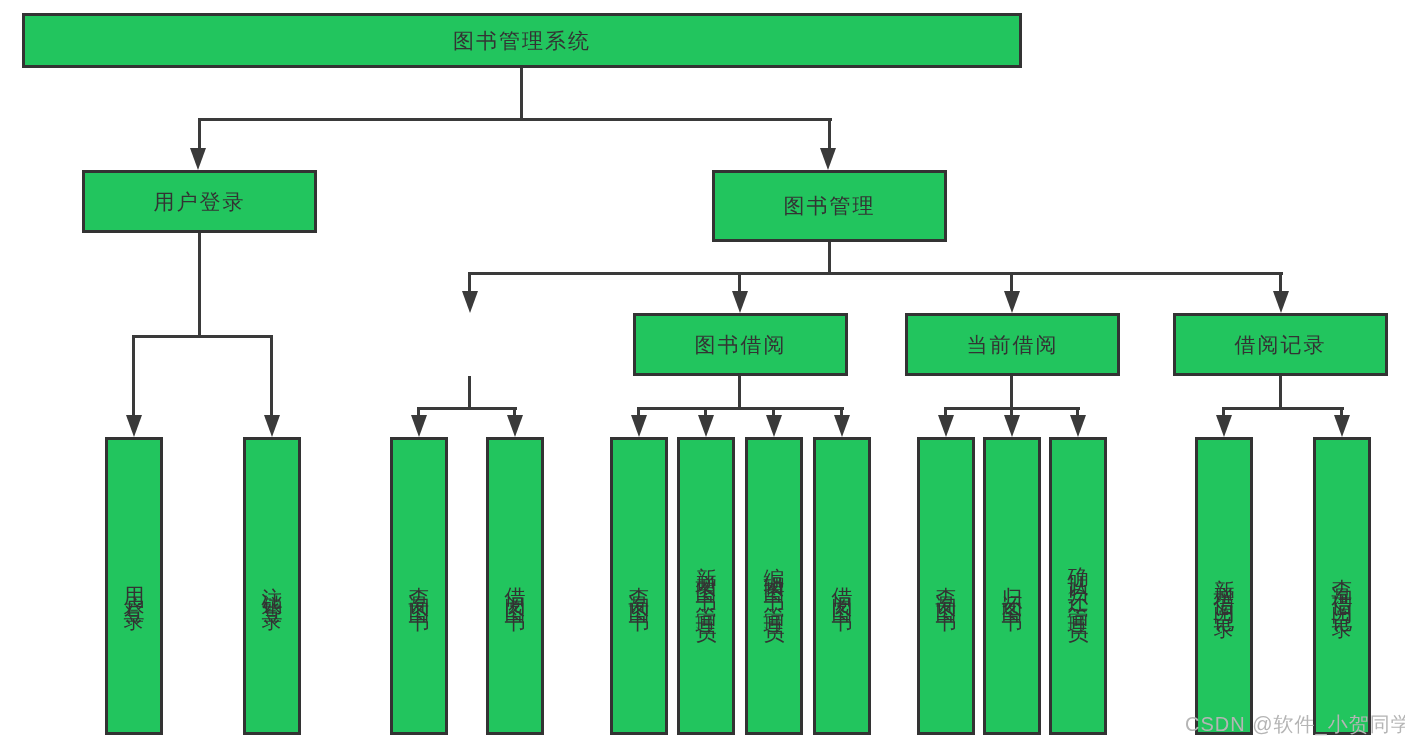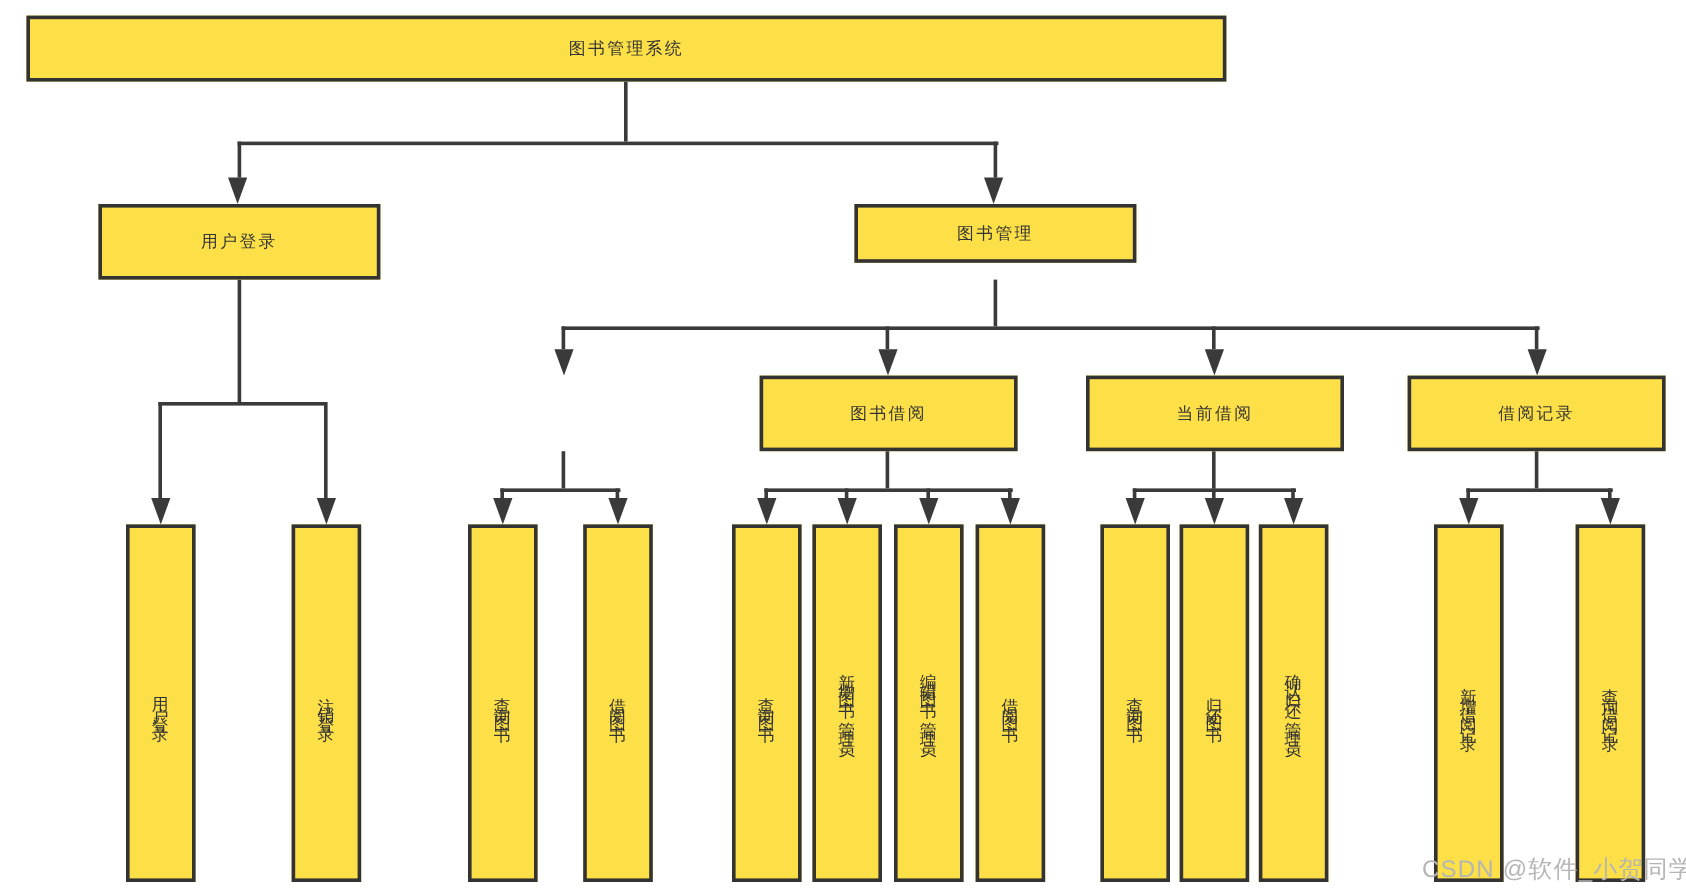--- a/index.html
+++ b/index.html
@@ -5,23 +5,23 @@
   html,body{margin:0;padding:0;background:#ffffff;}
   .stage{
     position:relative;
     width:1405px;height:747px;
     background:#ffffff;
     font-family:"Liberation Sans","DejaVu Sans",sans-serif;
     overflow:hidden;
   }
   .box{
     position:absolute;box-sizing:border-box;
-    border:3px solid #333333;background:#fde047;
+    border:3px solid #333333;background:#22c55e;
     display:flex;align-items:center;justify-content:center;
-    color:#333333;font-size:14px;letter-spacing:2px;
+    color:#333333;font-size:21px;letter-spacing:2px;
     z-index:2;
   }
   .vbox{
     writing-mode:vertical-rl;text-orientation:mixed;
     letter-spacing:8px;
   }
   .hl{position:absolute;height:3px;background:#3a3a3a;z-index:1;}
   .vl{position:absolute;width:3px;background:#3a3a3a;z-index:1;}
   .ar{
     position:absolute;width:0;height:0;z-index:1;
@@ -43,21 +43,21 @@
   <div class="box" style="left:22px;top:13px;width:1000px;height:55px">图书管理系统</div>
 
   <div class="vl" style="left:520px;top:68px;height:50px"></div>
   <div class="hl" style="left:198px;top:118px;width:634px"></div>
   <div class="vl" style="left:198px;top:118px;height:30px"></div>
   <div class="ar" style="left:190px;top:148px"></div>
   <div class="vl" style="left:828px;top:118px;height:30px"></div>
   <div class="ar" style="left:820px;top:148px"></div>
 
   <div class="box" style="left:82px;top:170px;width:235px;height:63px">用户登录</div>
-  <div class="box" style="left:712px;top:170px;width:235px;height:49px">图书管理</div>
+  <div class="box" style="left:712px;top:170px;width:235px;height:72px">图书管理</div>
 
   <div class="vl" style="left:198px;top:233px;height:102px"></div>
   <div class="hl" style="left:132px;top:335px;width:140px"></div>
   <div class="vl" style="left:132px;top:335px;height:80px"></div>
   <div class="ar" style="left:126px;top:415px"></div>
   <div class="vl" style="left:270px;top:335px;height:80px"></div>
   <div class="ar" style="left:264px;top:415px"></div>
 
   <div class="vl" style="left:828px;top:233px;height:39px"></div>
   <div class="hl" style="left:468px;top:272px;width:815px"></div>

